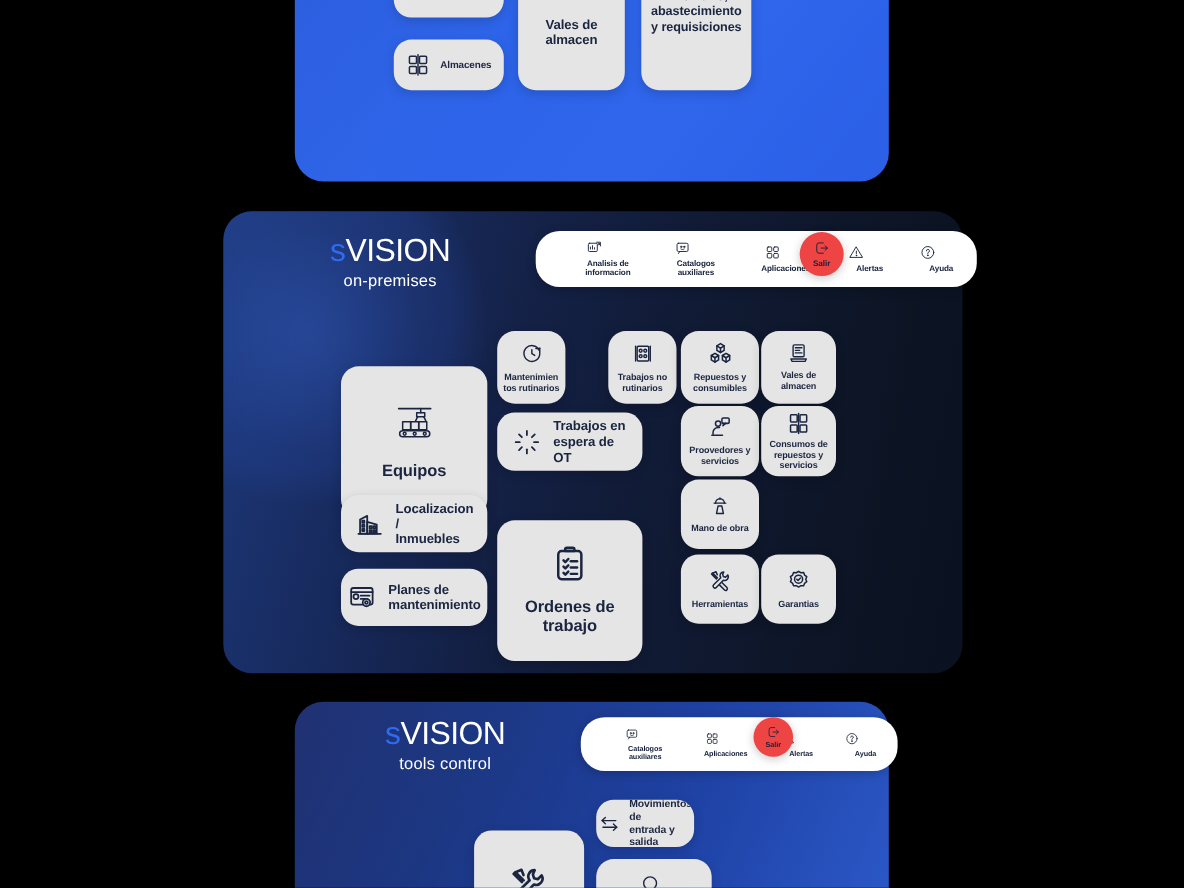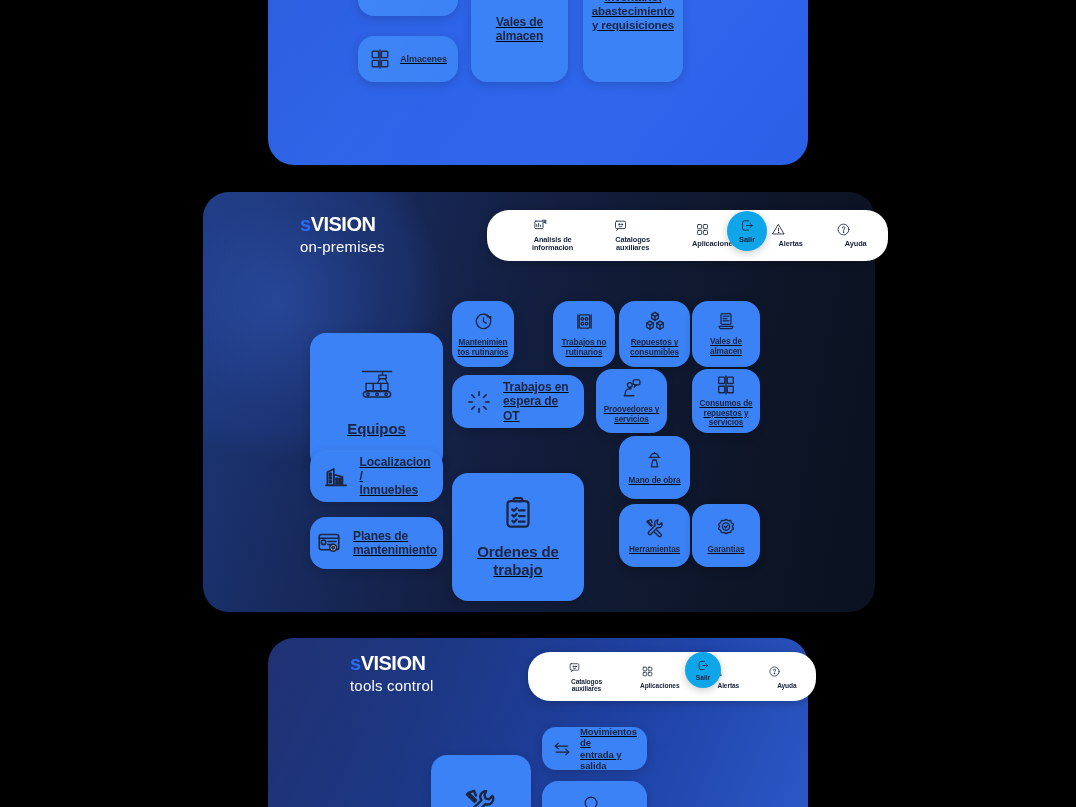--- a/index.html
+++ b/index.html
@@ -51,21 +51,21 @@
     background: linear-gradient(112deg,#102268 0%, #14307E 26%, #1D3FA0 55%, #2A56C4 88%, #2F5CCC 100%);
   }
   #panel-bot::after{
     content:""; position:absolute; inset:0;
     background: linear-gradient(118deg, rgba(255,255,255,.07) 0%, rgba(255,255,255,.02) 38%, rgba(255,255,255,0) 60%);
   }
 
   
   .logo { position: absolute; color:#ffffff; user-select:none; }
   .logo .line1 {
-    font-size: 20px; font-weight: 700; letter-spacing: -0.5px; line-height: 1;
+    font-size: 29px; font-weight: 400; letter-spacing: -0.5px; line-height: 1;
   }
   .logo .line1 .s { color:#2D6BF0; }
   .logo .line2 { font-size: 15px; font-weight: 400; letter-spacing: .2px; margin-top:4px; }
   #logo-mid { left: 300px; top: 214px; }
   #logo-mid .line2 { text-align:center; }
   #logo-bot { left: 350px; top: 653px; }
   #logo-bot .line2 { text-align:center; }
 
   
   .navpill {
@@ -76,40 +76,40 @@
   .navitem {
     display:flex; flex-direction:column; align-items:center; justify-content:center;
     padding: 2px 9px; cursor:pointer; min-width: 42px;
   }
   .navitem .ni-icon { height:15px; display:flex; align-items:center; justify-content:center; }
   .navitem .ni-label {
     margin-top: 3px; font-size: 7.4px; font-weight:700; color:#17203A;
     text-align:center; line-height:1.12; letter-spacing:-.1px; white-space:pre-line;margin-left:24px;
   }
   .exitbtn {
-    position:absolute; width:40px; height:40px; border-radius:50%; background:#0ea5e9;
+    position:absolute; width:40px; height:40px; border-radius:50%; background:#ef4444;
     display:flex; flex-direction:column; align-items:center; justify-content:center;
     box-shadow:0 2px 9px rgba(0,0,0,.22); cursor:pointer;
   }
   .exitbtn .ni-label{ font-size:7.4px; font-weight:700; color:#17203A; margin-top:2px; }
 
   #nav-mid  { left: 487px; top: 210px; }
   #exit-mid { left: 727px; top: 211px; }
   #nav-bot  { left: 528px; top: 652px; }
   #exit-bot { left: 685px; top: 652px; }
   #nav-bot .navitem .ni-label { font-size: 6.6px; }
   #exit-bot { width: 36px; height: 36px; }
   #exit-bot .ni-label{ font-size:6.6px; }
 
   
   .card {
-    position:absolute; background:#3b82f6; border-radius: 16px;
+    position:absolute; background:#e5e5e5; border-radius: 16px;
     display:flex; align-items:center; justify-content:center;
     box-shadow: 0 3px 10px rgba(0,0,0,.16);
-    cursor:pointer; overflow:hidden;text-decoration:underline;
+    cursor:pointer; overflow:hidden;
   }
   .card .c-label{
     color:#1B2540; font-weight:700; text-align:center; line-height:1.18;
     letter-spacing:-.1px; white-space:pre-line;
   }
   
   .card.v { flex-direction:column; gap:6px; }
   .card.v .c-label{ font-size:8.2px; }
   
   .card.h { flex-direction:row; gap:9px; padding: 0 12px; }
@@ -430,21 +430,21 @@
             <line x1="8.4" y1="9" x2="13.2" y2="9"></line>
             <line x1="8.4" y1="11.8" x2="15.6" y2="11.8"></line>
         <path d="M3.6 18.4h16.8l-1.3 2.6H4.9z"></path>
       </g>
         </svg>
     </span>
     <span class="c-label">Vales de
 almacen</span>
   </div>
 
-  <div class="card v" style="left:596px; top:369px; width:71px; height:64px;">
+  <div class="card v" style="left:619px; top:369px; width:71px; height:64px;">
     <span>
       <svg width="22" height="22" viewBox="0 0 24 24">
           <g class="ic" stroke-width="1.3">
         <circle cx="9.6" cy="8.8" r="2.6"></circle>
         <path d="M4.6 19.4v-1.6a5 5 0 0 1 5-5h1.4"></path>
         <line x1="3.4" y1="20.4" x2="14" y2="20.4"></line>
         <rect x="13.4" y="3.2" width="7.2" height="5.4" rx="1.4"></rect>
         <path d="M15.4 8.6l-1 2.4 2.6-2.4"></path>
       </g>
         </svg>
@@ -596,21 +596,21 @@
         <path d="M15.2 3.2a3.6 3.6 0 0 0-2.9 5.8L5.2 16a1.8 1.8 0 0 0 2.6 2.6l7-7.2a3.6 3.6 0 0 0 4.4-5.2l-2.2 2.2-2.2-.6-.6-2.2z"></path>
         <path d="M8.9 9.1 5.7 5.9 4.1 4.3l-1 1 1.6 1.6 3.2 3.2"></path>
         <path d="M4.6 4.2 7.6 3l1.2 3"></path>
         <path d="M13.6 13.9l4.8 4.8a1.7 1.7 0 0 1-2.4 2.4l-4.8-4.8"></path>
       </g>
         </svg>
     </span>
     <span class="c-label" style="font-size:13px;">Herramientas</span>
   </div>
 
-  <div class="card big" style="left:542px; top:727px; width:105px; height:43px; gap:8px; padding:0 10px;border-radius:14px;">
+  <div class="card big" style="left:542px; top:727px; width:89px; height:43px; gap:8px; padding:0 10px;">
     <span>
       <svg width="20" height="20" viewBox="0 0 24 24">
           <g class="ic" stroke-width="1.4">
         <line x1="4" y1="8.4" x2="19" y2="8.4"></line>
             <path d="M7.6 5 4 8.4 7.6 11.8"></path>
         <line x1="5" y1="15.6" x2="20" y2="15.6"></line>
             <path d="M16.4 12.2 20 15.6 16.4 19"></path>
       </g>
         </svg>
     </span>

